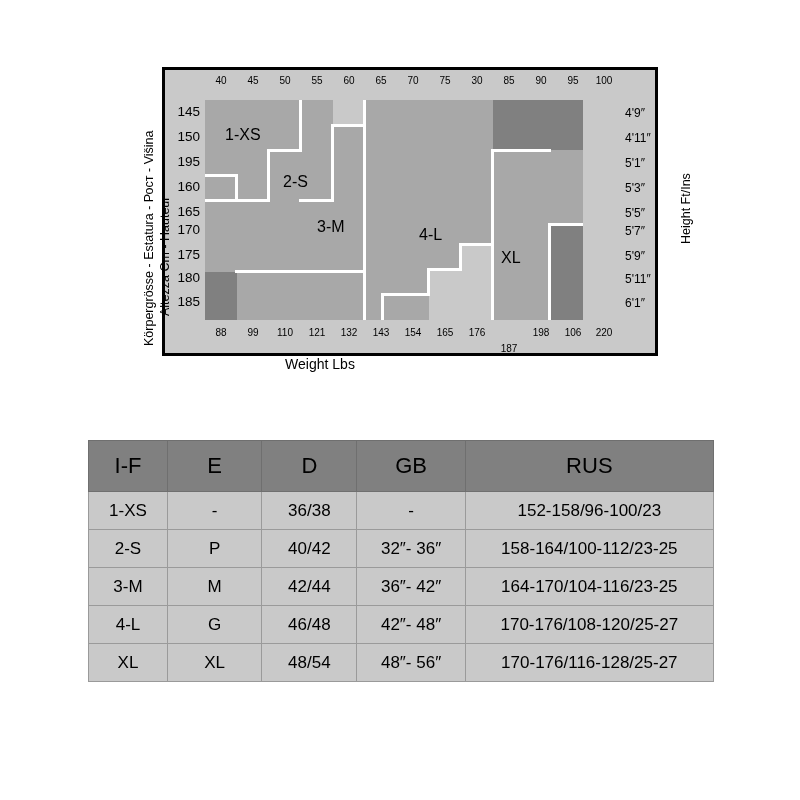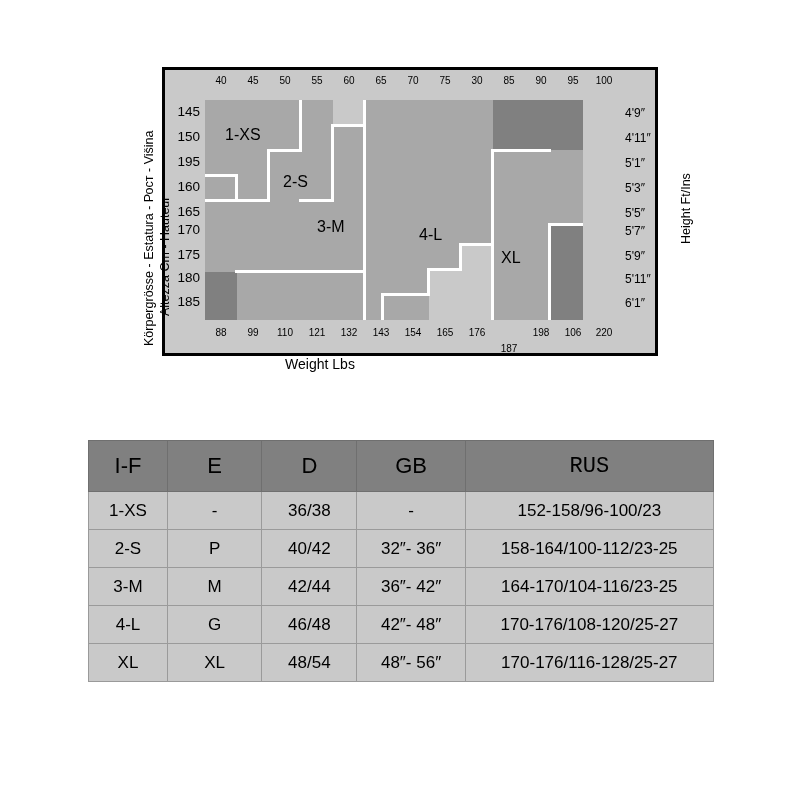--- a/index.html
+++ b/index.html
@@ -253,21 +253,21 @@
   <div class="vert-caption" style="left:679px;top:244px;">Height Ft/Ins</div>
 </div>
 
 <table id="size-table">
   <thead>
     <tr>
       <th style="width:78px;">I-F</th>
       <th style="width:94px;">E</th>
       <th style="width:94px;">D</th>
       <th style="width:108px;">GB</th>
-      <th style="width:252px;font-family:Liberation Mono, monospace;">RUS</th>
+      <th style="width:252px;">RUS</th>
     </tr>
   </thead>
   <tbody>
     <tr>
       <td class="col0">1-XS</td>
       <td class="col1">-</td>
       <td class="col2">36/38</td>
       <td class="col3">-</td>
       <td class="col4">152-158/96-100/23</td>
     </tr>

